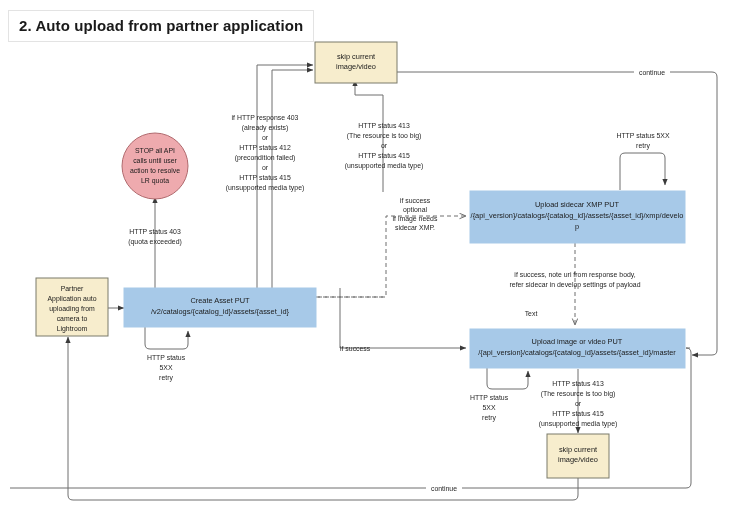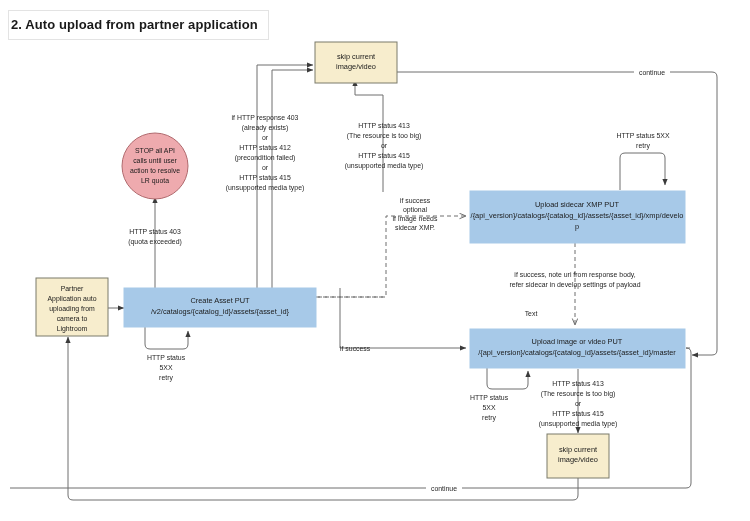--- a/index.html
+++ b/index.html
@@ -17,24 +17,24 @@
   #canvas {
     position: absolute;
     left: 0; top: 0;
     width: 750px;
     height: 521px;
   }
   .title-box {
     position: absolute;
     left: 8px;
     top: 10px;
-    padding: 6px 10px 7px 2px;
+    padding: 6px 10px 7px 10px;
     border: 1px solid #e3e3e3;
     background: #ffffff;
-    font-size: 13px;
+    font-size: 15px;
     font-weight: bold;
     color: #1a1a1a;
     letter-spacing: 0.1px;
     white-space: nowrap;
   }
   svg text {
     font-family: "Liberation Sans", sans-serif;
     fill: #1a1a1a;
   }
   .node-label {

